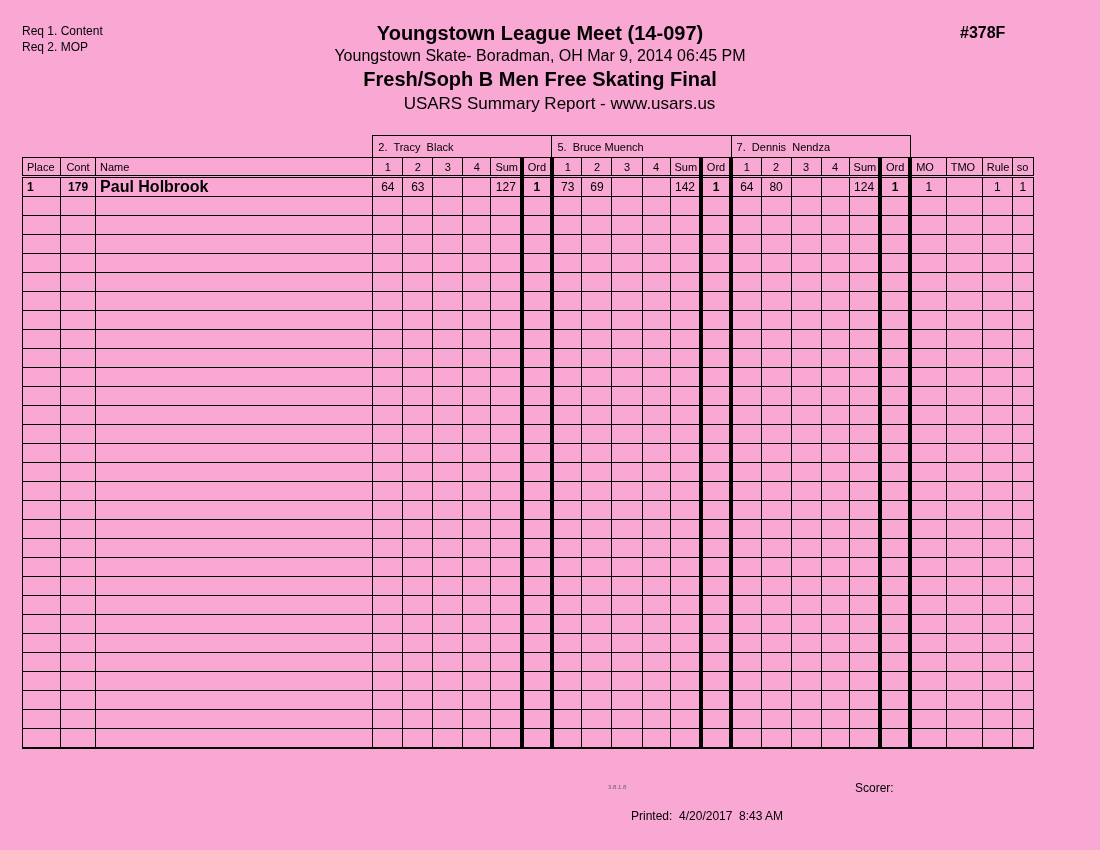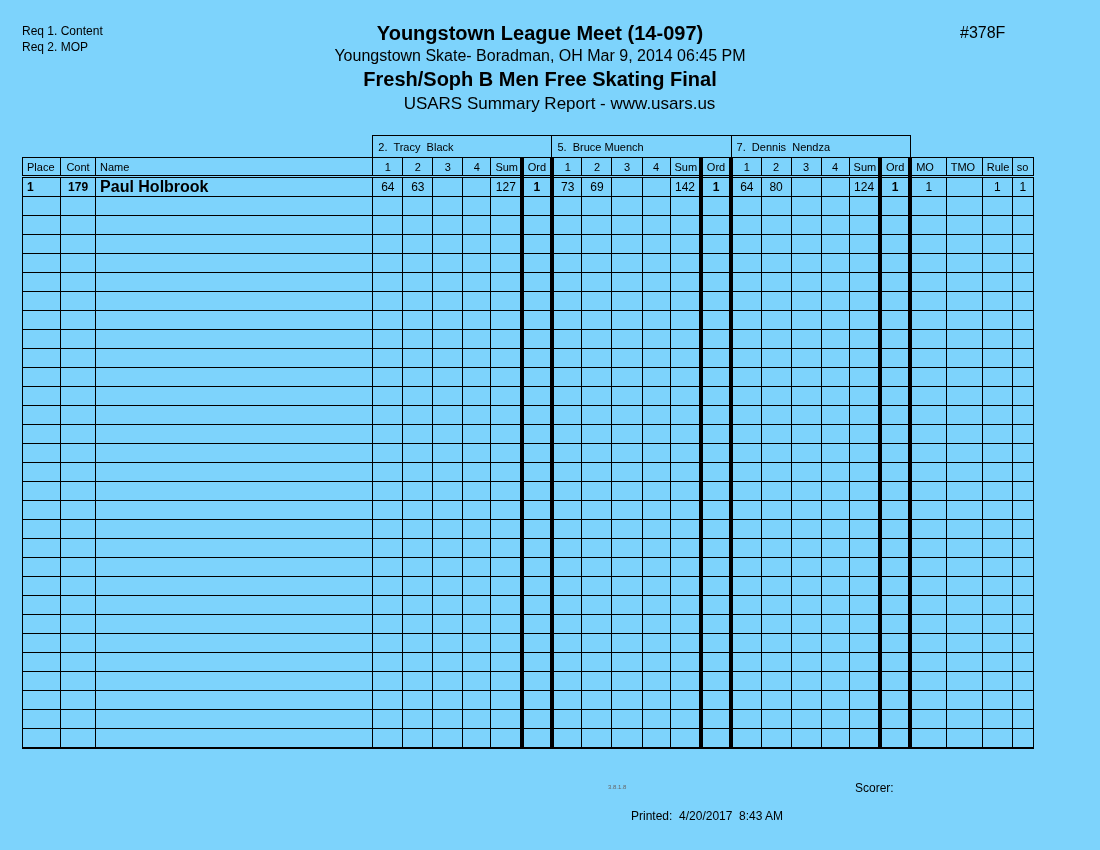--- a/index.html
+++ b/index.html
@@ -1,31 +1,31 @@
 <!DOCTYPE html>
 <html><head>
 <meta charset="utf-8">
 <style>
   * { margin: 0; padding: 0; box-sizing: border-box; }
   html, body { background: #ffffff; }
   body { font-family: "Liberation Sans", "DejaVu Sans", sans-serif; color: #000; }
   #page {
     position: relative;
     width: 1100px; height: 850px;
-    background: #7dd3fc;
+    background: #f9a8d4;
     overflow: hidden;
   }
   
   .req-block { position: absolute; left: 22px; top: 23px; font-size: 12px; line-height: 16px; }
   .title-block { position: absolute; left: 0; top: 22px; width: 1080px; text-align: center; }
   .meet-title { font-size: 20px; font-weight: bold; letter-spacing: 0px; }
   .meet-sub { font-size: 16px; margin-top: 2px; }
   .event-title { font-size: 20px; font-weight: bold; margin-top: 3px; }
   .report-type { font-size: 17px; margin-top: 3px; margin-left: 39px; }
-  .doc-number { position: absolute; left: 960px; top: 24px; font-size: 16px; font-weight: normal; }
+  .doc-number { position: absolute; left: 960px; top: 24px; font-size: 16px; font-weight: bold; }
 
   
   .tbl-wrap { position: absolute; left: 22px; top: 135px; }
   table {
     border-collapse: collapse;
     table-layout: fixed;
     width: 1012px;
     border-bottom: 2px solid #000;
   }
   td {

